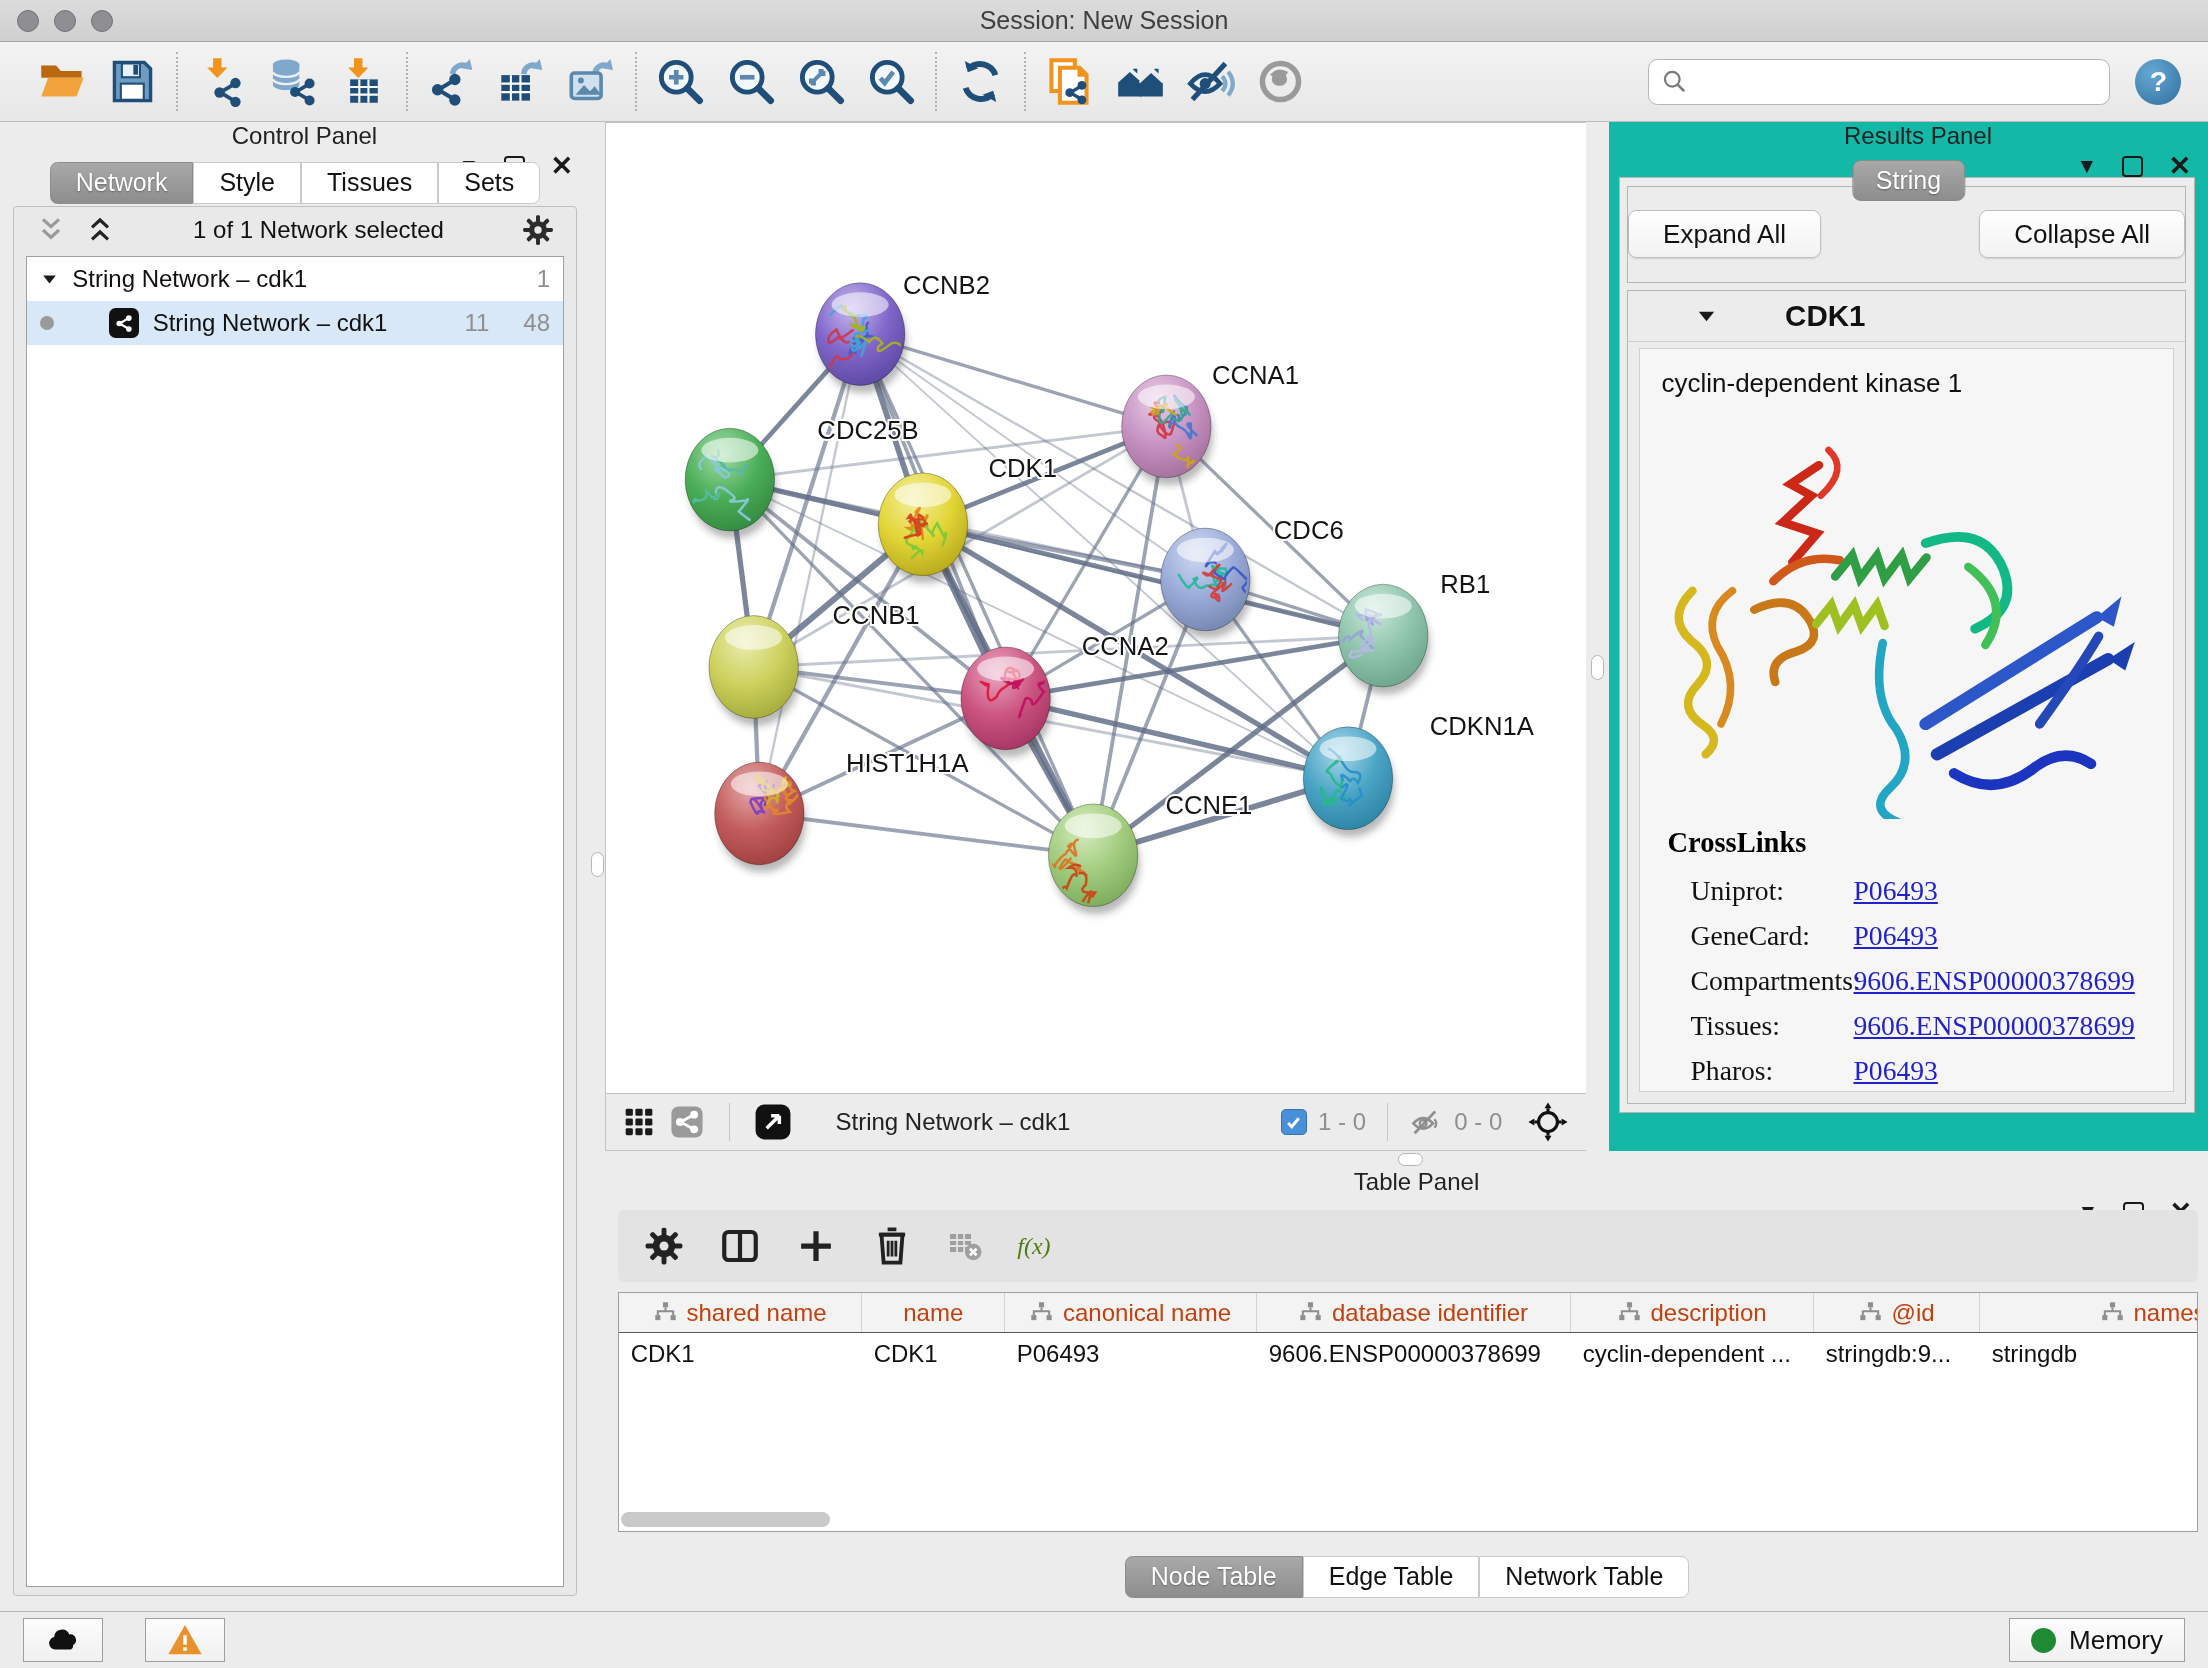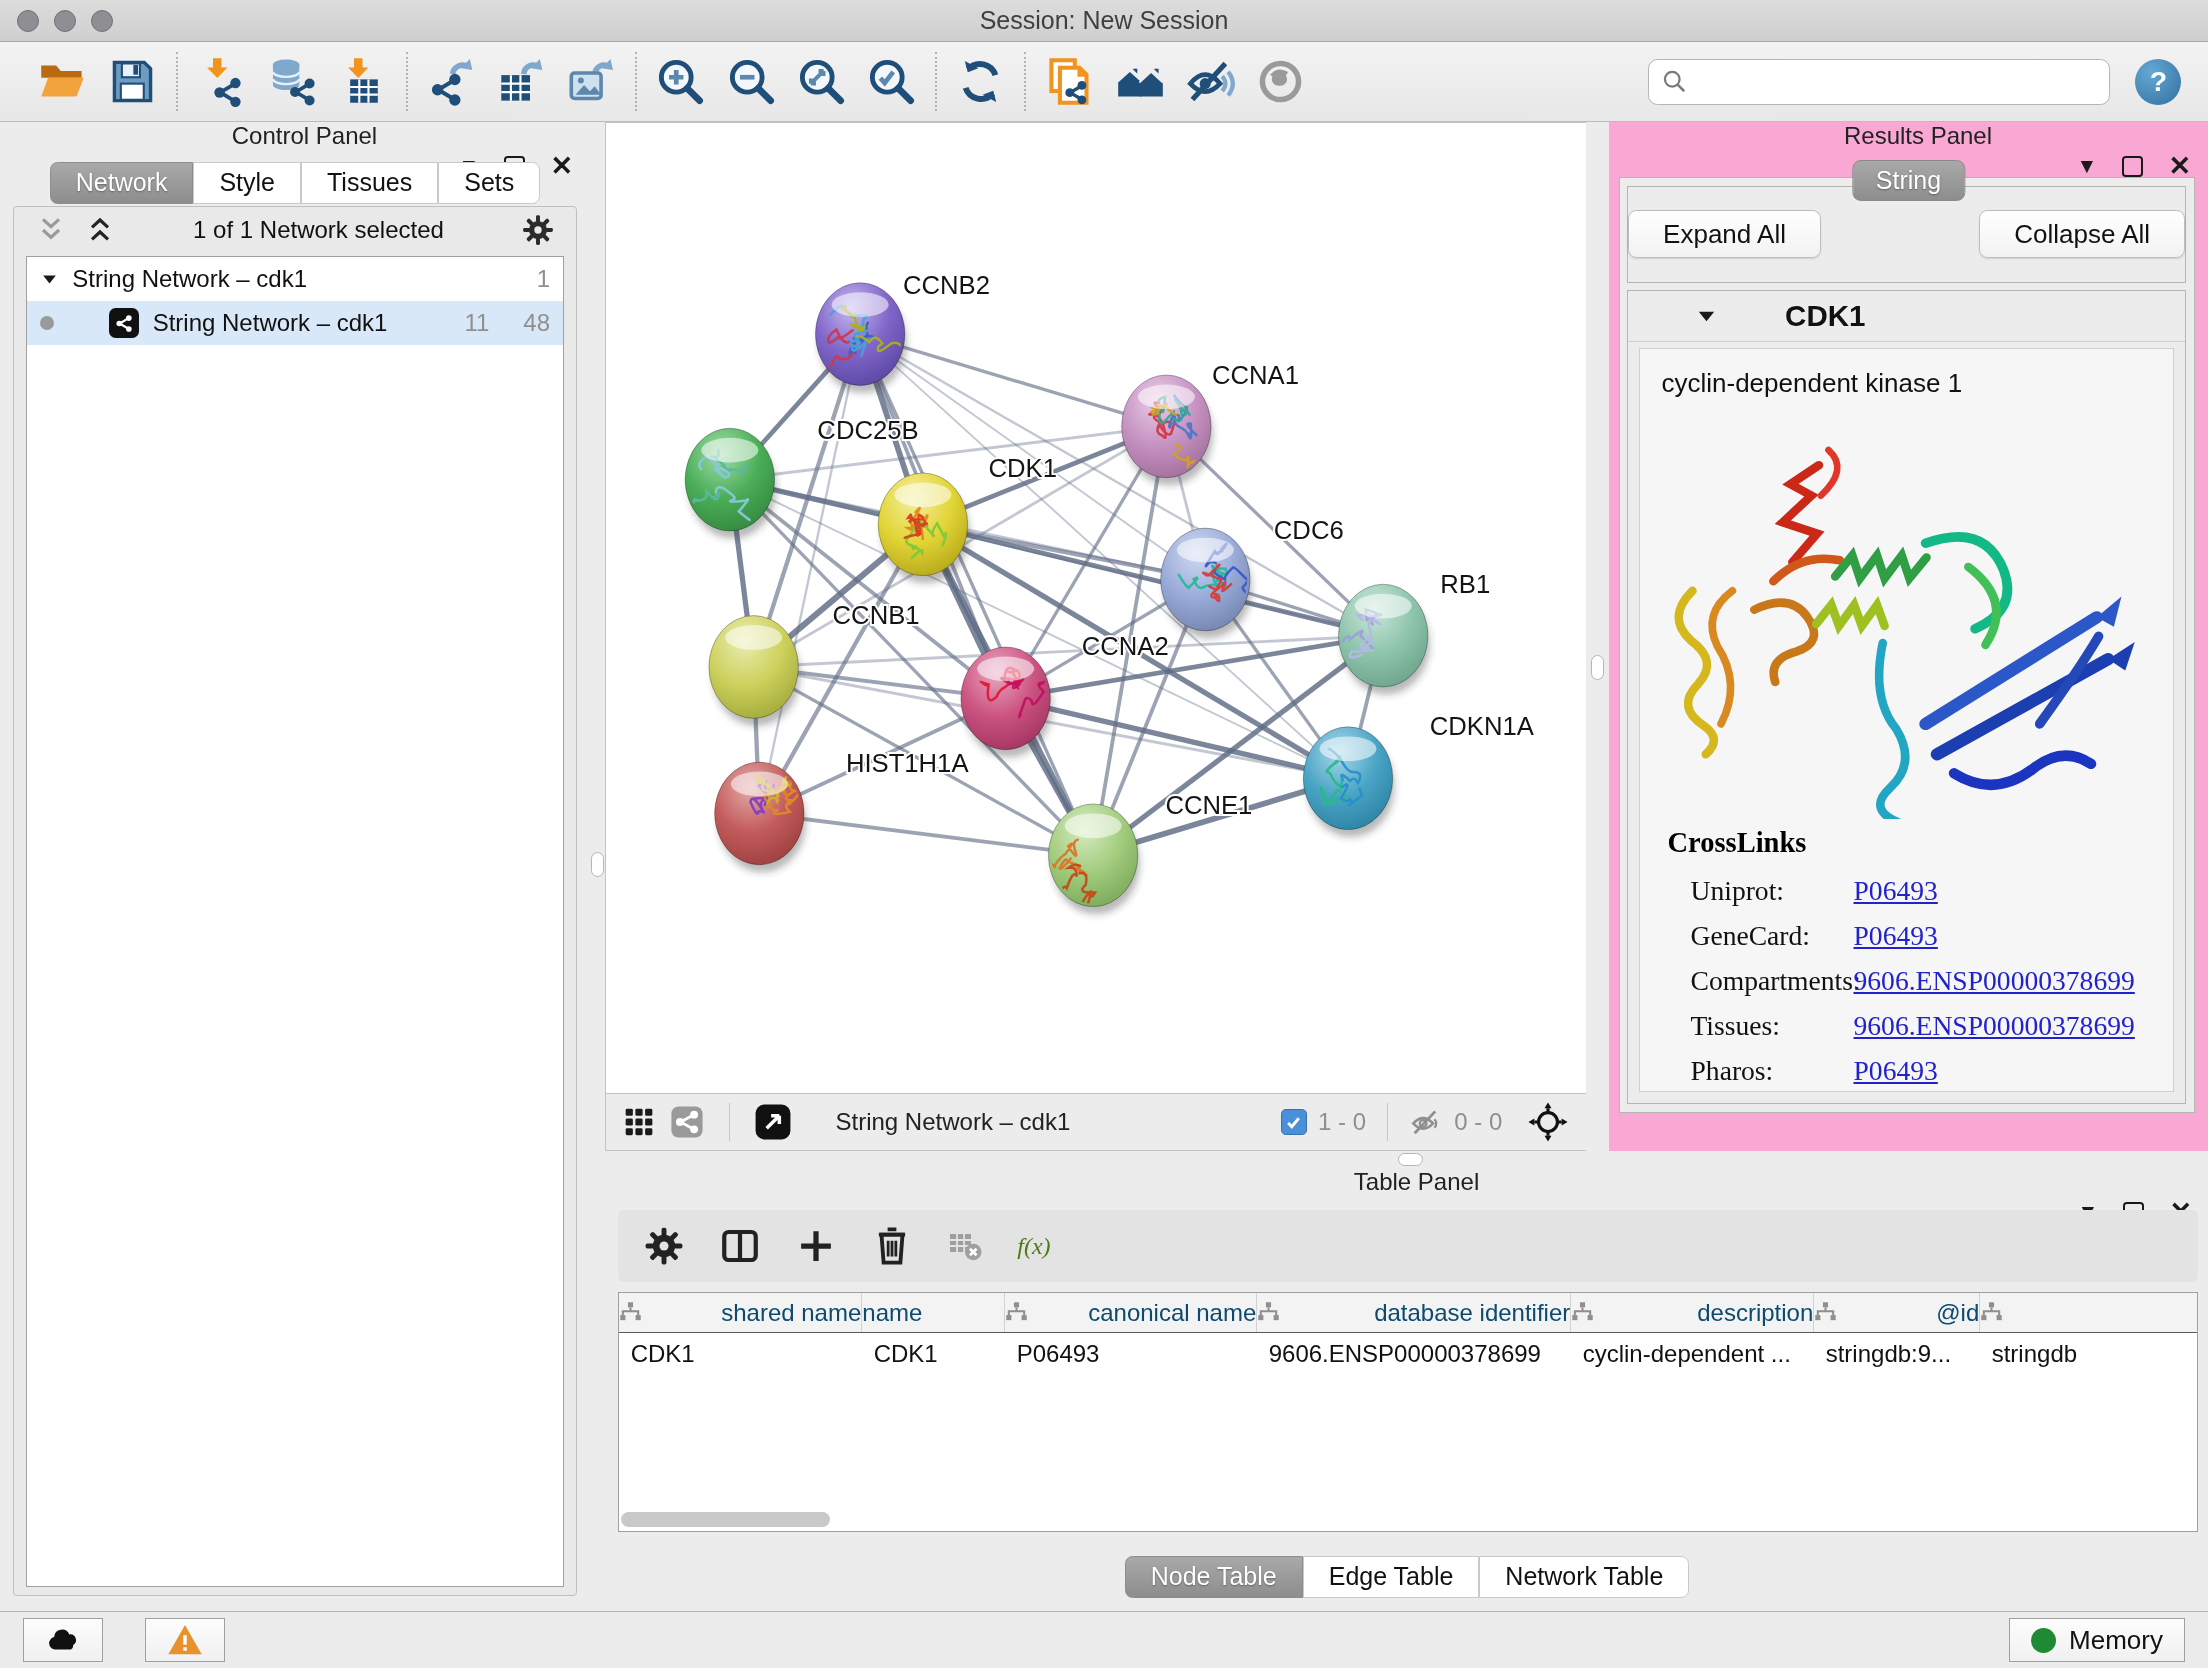--- a/index.html
+++ b/index.html
@@ -70,21 +70,21 @@
   .net-footer { position:absolute; left:0; bottom:0; width:100%; height:57px; background:#ececec;
     border-top:1px solid #c2c2c2; display:flex; align-items:center; padding:0 17px; gap:15px; }
   .nf-sep { width:0; height:38px; border-left:1px solid #c6c6c6; margin:0 9.5px; }
   .nf-title { font-size:24px; color:#222; margin-left:28.5px; }
   .nf-right { margin-left:auto; display:flex; align-items:center; gap:11.4px; }
   .nf-gray { color:#8f8f8f; font-size:24px; }
   .chk { width:26px; height:26px; background:#4a90d9; border:1px solid #3572b0; border-radius:4.8px;
     display:flex; align-items:center; justify-content:center; }
 
   
-  .results-panel { left:1609px; top:122px; width:599px; height:1029px; background:#f9a8d4; }
+  .results-panel { left:1609px; top:122px; width:599px; height:1029px; background:#14b8a6; }
   .rp-tab { position:absolute; left:50%; transform:translateX(-50%); top:38px; z-index:3;
     padding:4.8px 23px; background:linear-gradient(#a9a9a9,#8d8d8d); color:#fff; font-size:25px;
     border-radius:8.6px; border:1px solid #8a8a8a; text-shadow:0 1px 1.9px rgba(0,0,0,.35); }
   .rp-box { position:absolute; left:9.5px; right:13.3px; top:55px; height:936px;
     background:#ececec; border:1px solid #b5b5b5; }
   .rp-btnbox { position:absolute; left:7.6px; right:7.6px; top:7.6px; height:97px; border:1px solid #b5b5b5;
     display:flex; align-items:center; justify-content:space-between; gap:32px; }
   .rp-btn { background:linear-gradient(#ffffff,#f2f2f2); border:1px solid #bdbdbd; border-radius:8.6px;
     font-size:26px; color:#111; padding:7.6px 34px; box-shadow:0 1px 1.9px rgba(0,0,0,.12); }
   .rp-gene { position:absolute; left:7.6px; right:7.6px; top:112px; bottom:7.6px; border:1px solid #b5b5b5; background:#ececec; }
@@ -101,21 +101,21 @@
   
   .hsplit { left:605px; top:1151px; width:1604px; height:17px; }
   .table-panel { left:605px; top:1168px; width:1604px; height:443px; background:#ececec; }
   .tp-toolbar { position:absolute; left:13.3px; right:11.4px; top:42px; height:72px; background:#e3e3e3;
     border-radius:5.7px; display:flex; align-items:center; gap:34px; padding:0 25px; }
   .tp-toolbar svg { width:42px; height:42px; }
   .fx { font-family:"Liberation Serif", serif; font-style:italic; font-size:24px; color:#4d7c0f; }
   .tp-table { position:absolute; left:13.3px; right:11.4px; top:124px; height:240px; background:#fff;
     border:1px solid #9f9f9f; overflow:hidden; }
   .thead { display:flex; height:40px; background:#f3f3f3; border-bottom:1.9px solid #5a5a5a; }
-  .th { display:flex; align-items:center; justify-content:space-between; gap:9.5px; font-size:24px; color:#0c4a6e;
+  .th { display:flex; align-items:center; justify-content:center; gap:9.5px; font-size:24px; color:#c2410c;
     border-right:1px solid #d2d2d2; overflow:hidden; white-space:nowrap; flex:none; }
   .trow { display:flex; height:40px; }
   .td { font-size:24px; color:#111; padding:6.7px 0 0 11.4px; overflow:hidden; white-space:nowrap; flex:none; }
   .hscroll { position:absolute; left:1.9px; bottom:3.8px; width:209px; height:15px; background:#c9c9c9; border-radius:7.6px; }
   .tp-tabs { position:absolute; left:0; right:0; bottom:13.3px; display:flex; justify-content:center; }
 
   
   .statusbar { left:0; top:1611px; width:2208px; height:57px; background:#ececec; border-top:1px solid #b5b5b5;
     display:flex; align-items:center; padding:0 23px; gap:42px; }
   .sbtn { width:80px; height:44px; background:linear-gradient(#fdfdfd,#f0f0f0); border:1.9px solid #9f9f9f;

